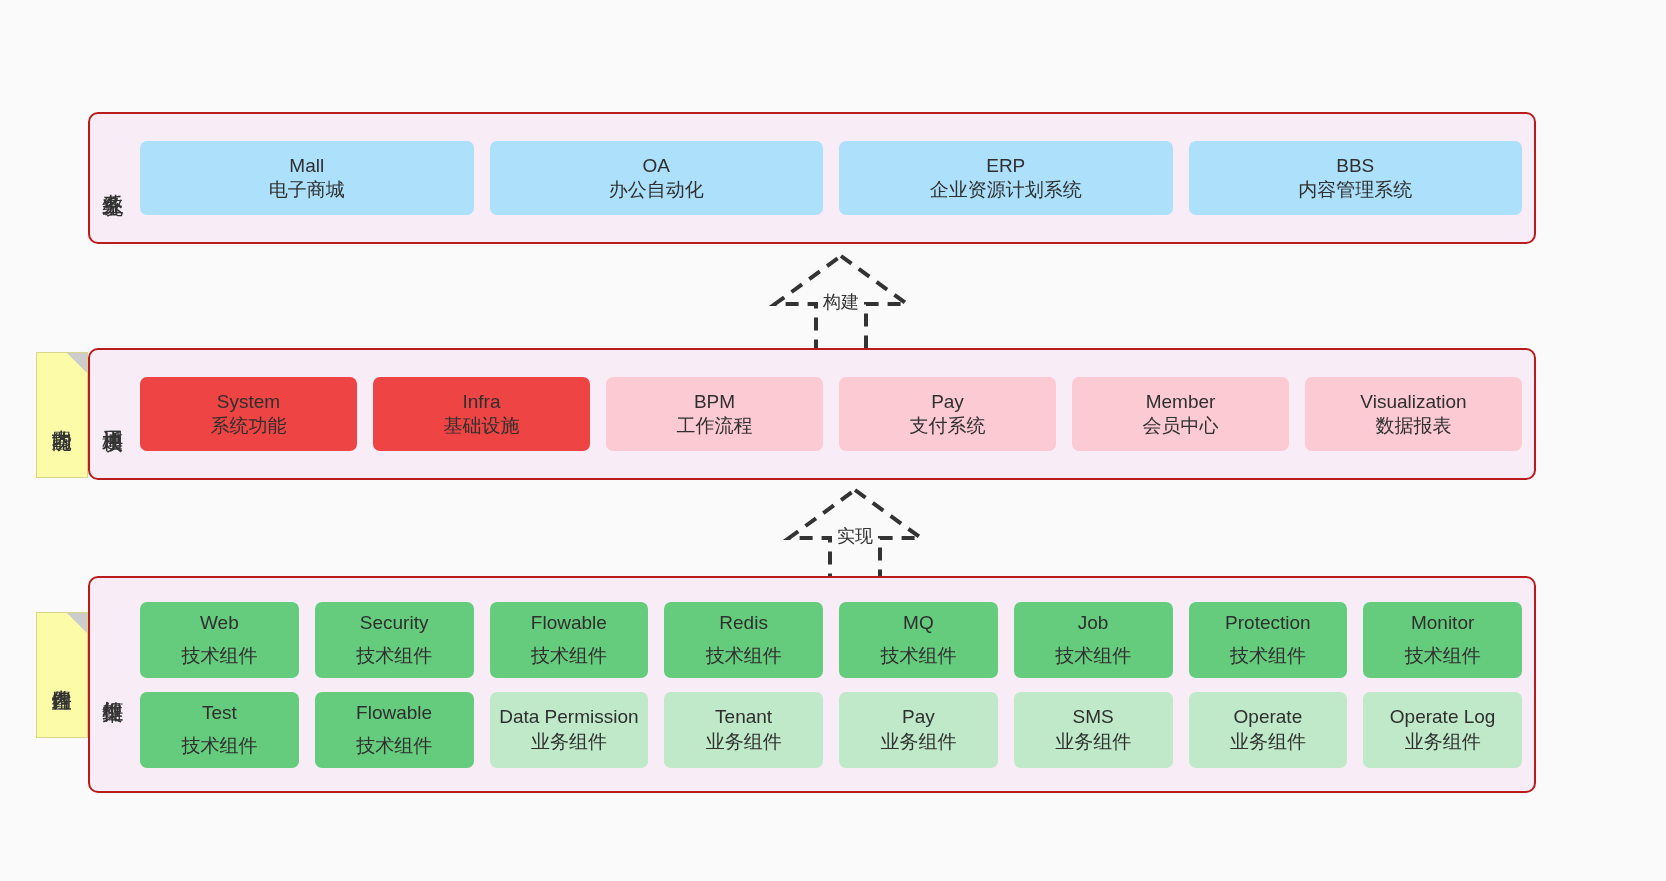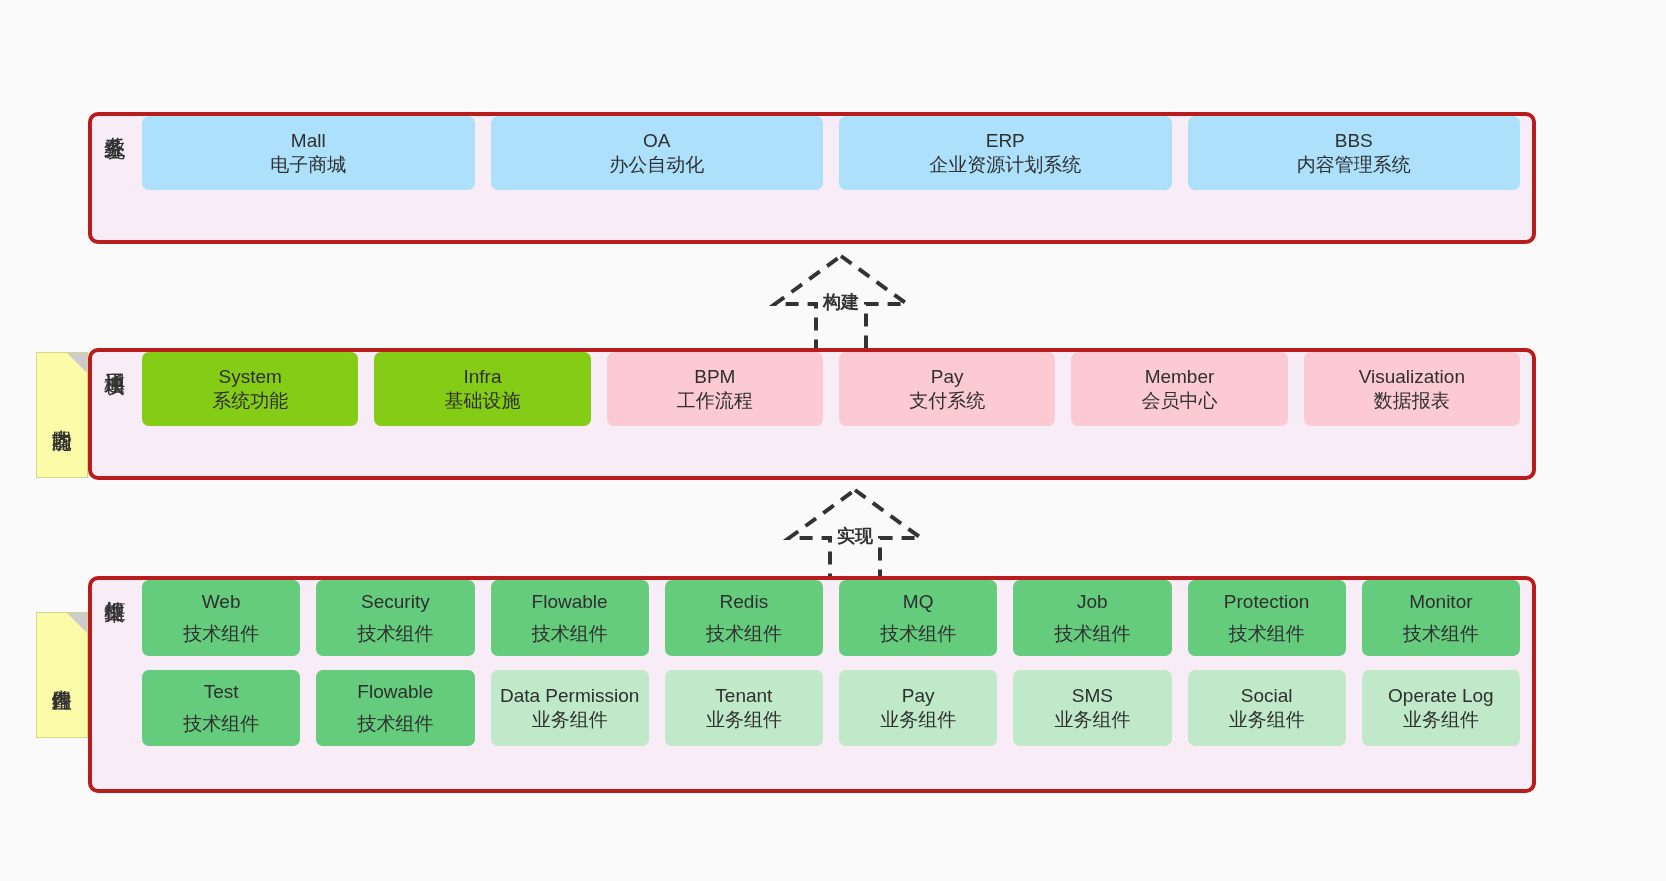--- a/index.html
+++ b/index.html
@@ -21,25 +21,25 @@
     position: absolute;
     left: 0; top: 0;
     width: 1666px;
     height: 881px;
   }
 
   
   .layer {
     position: absolute;
     background: #f8ecf6;
-    border: 4px solid #b91c1c;
+    border: 2px solid #b91c1c;
     border-radius: 10px;
     box-sizing: border-box;
     display: flex;
-    align-items: flex-start;
+    align-items: center;
   }
 
   .layer-title {
     flex: 0 0 auto;
     width: 46px;
     display: flex;
     align-items: center;
     justify-content: center;
     font-size: 21px;
     line-height: 1.12;
@@ -79,21 +79,21 @@
     color: #2f2f2f;
     box-sizing: border-box;
     padding: 6px 4px;
     min-width: 0;
   }
   .card .ttl { display:block; }
   .card .sub { display:block; }
 
   
   .c-blue        { background: #ace0fb; }
-  .c-red         { background: #84cc16; }
+  .c-red         { background: #ef4444; }
   .c-pink        { background: #fccad3; }
   .c-green       { background: #65cb7d; gap: 8px; }
   .c-lightgreen  { background: #bfe9c8; }
 
   
   #layer-business { left: 88px;  top: 112px; width: 1448px; height: 132px; }
   #layer-common   { left: 88px;  top: 348px; width: 1448px; height: 132px; }
   #layer-frame    { left: 88px;  top: 576px; width: 1448px; height: 217px; }
 
   #layer-business .card,
@@ -125,21 +125,20 @@
     border-left: 20px solid transparent;
   }
   #note-builtin-feature { left: 36px; top: 352px; width: 52px; height: 126px; }
   #note-builtin-comp    { left: 36px; top: 612px; width: 52px; height: 126px; }
 
   
   .gen-arrow {
     position: absolute;
     width: 170px;
     height: 102px;
-    font-weight: bold;
   }
   .gen-arrow svg { display: block; overflow: visible; }
   .gen-label {
     position: absolute;
     left: 50%;
     transform: translateX(-50%);
     top: 38px;
     font-size: 18px;
     color: #333333;
     background: transparent;
@@ -292,21 +291,21 @@
         </div>
         <div class="card c-lightgreen">
           <span class="ttl">Pay</span>
           <span class="sub">业务组件</span>
         </div>
         <div class="card c-lightgreen">
           <span class="ttl">SMS</span>
           <span class="sub">业务组件</span>
         </div>
         <div class="card c-lightgreen">
-          <span class="ttl">Social</span>
+          <span class="ttl">Operate</span>
           <span class="sub">业务组件</span>
         </div>
         <div class="card c-lightgreen">
           <span class="ttl">Operate Log</span>
           <span class="sub">业务组件</span>
         </div>
       </div>
 
     </div>
   </div>

